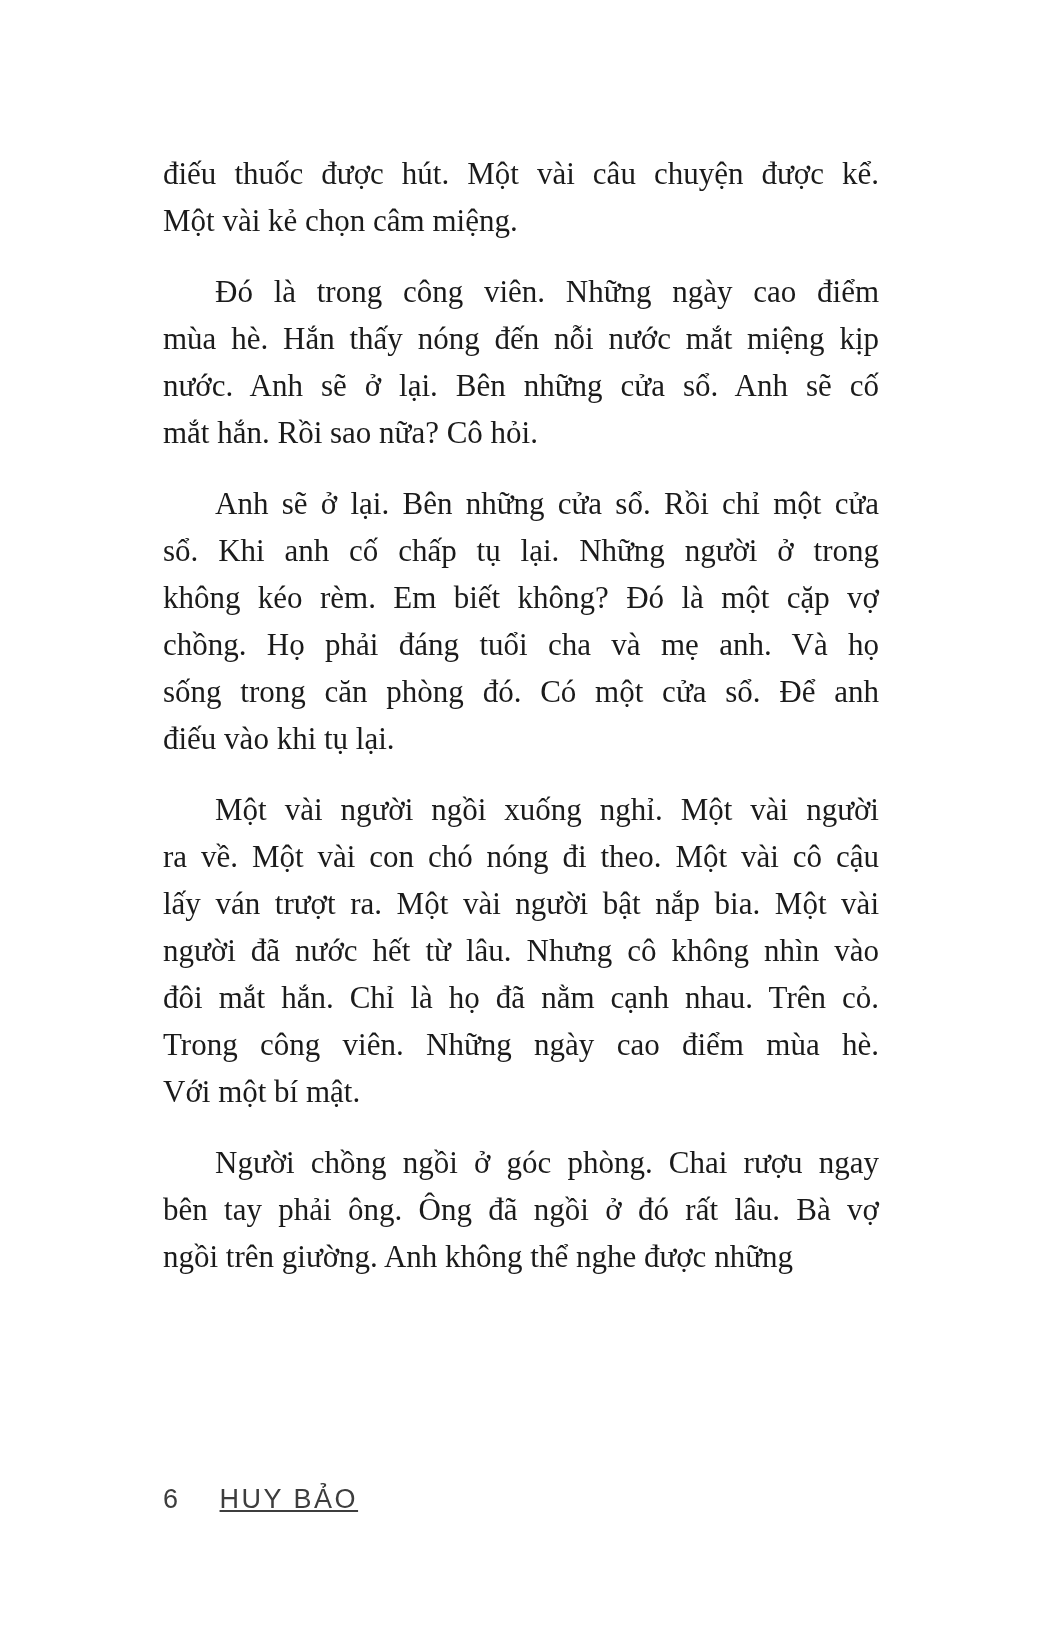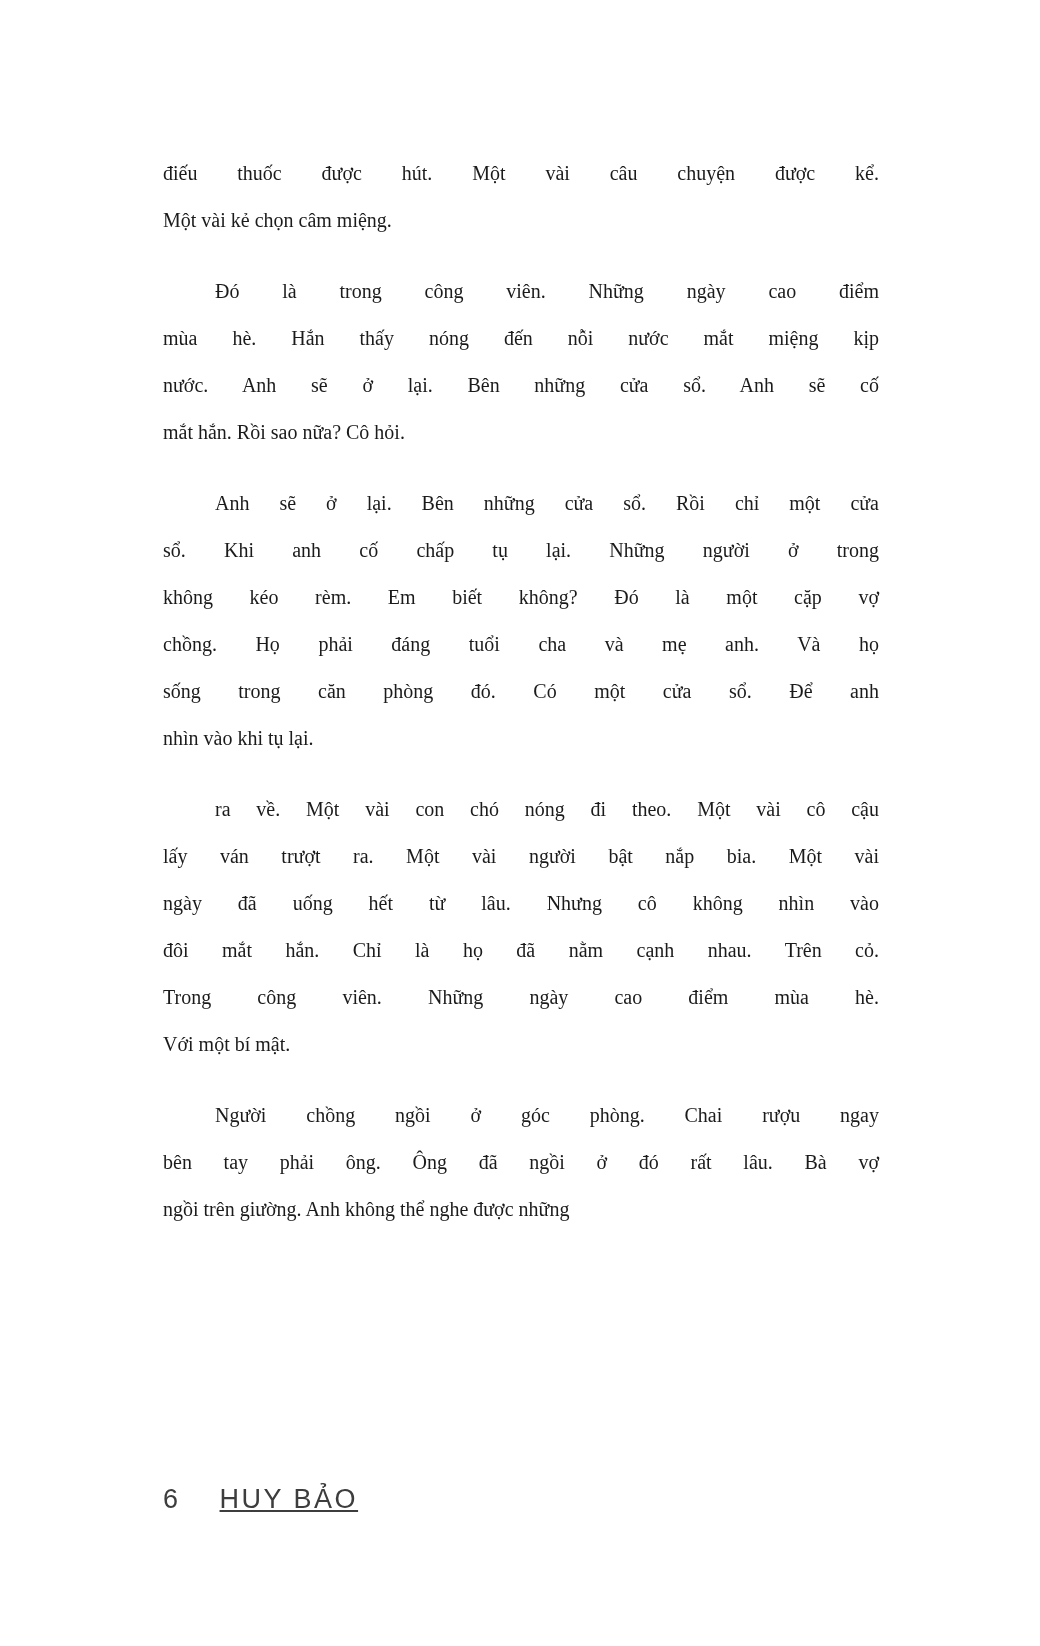--- a/index.html
+++ b/index.html
@@ -20,21 +20,21 @@
     inset: 0;
     background: var(--bg);
     overflow: hidden;
   }
   .text-block {
     position: absolute;
     left: 163px;
     top: 150px;
     width: 716px;
     color: var(--text);
-    font-size: 20px;
+    font-size: 31px;
     line-height: 47px;
   }
   .para { margin: 0 0 24px 0; }
   .para:last-child { margin-bottom: 4px; }
   .line {
     display: block;
     text-align: justify;
     text-align-last: justify;
   }
   .line.last {
@@ -71,26 +71,27 @@
         <span class="line">mùa hè. Hắn thấy nóng đến nỗi nước mắt miệng kịp</span>
         <span class="line">nước. Anh sẽ ở lại. Bên những cửa sổ. Anh sẽ cố</span>
         <span class="line last">mắt hắn. Rồi sao nữa? Cô hỏi.</span>
       </p>
       <p class="para indent">
         <span class="line">Anh sẽ ở lại. Bên những cửa sổ. Rồi chỉ một cửa</span>
         <span class="line">sổ. Khi anh cố chấp tụ lại. Những người ở trong</span>
         <span class="line">không kéo rèm. Em biết không? Đó là một cặp vợ</span>
         <span class="line">chồng. Họ phải đáng tuổi cha và mẹ anh. Và họ</span>
         <span class="line">sống trong căn phòng đó. Có một cửa sổ. Để anh</span>
-        <span class="line last">nhìn vào khi tụ lại.</span>
+        <span class="line last">điếu vào khi tụ lại.</span>
       </p>
       <p class="para indent">
+        <span class="line">Một vài người ngồi xuống nghỉ. Một vài người</span>
         <span class="line">ra về. Một vài con chó nóng đi theo. Một vài cô cậu</span>
         <span class="line">lấy ván trượt ra. Một vài người bật nắp bia. Một vài</span>
-        <span class="line">ngày đã uống hết từ lâu. Nhưng cô không nhìn vào</span>
+        <span class="line">người đã nước hết từ lâu. Nhưng cô không nhìn vào</span>
         <span class="line">đôi mắt hắn. Chỉ là họ đã nằm cạnh nhau. Trên cỏ.</span>
         <span class="line">Trong công viên. Những ngày cao điểm mùa hè.</span>
         <span class="line last">Với một bí mật.</span>
       </p>
       <p class="para indent">
         <span class="line">Người chồng ngồi ở góc phòng. Chai rượu ngay</span>
         <span class="line">bên tay phải ông. Ông đã ngồi ở đó rất lâu. Bà vợ</span>
         <span class="line last">ngồi trên giường. Anh không thể nghe được những</span>
       </p>
     </main>

